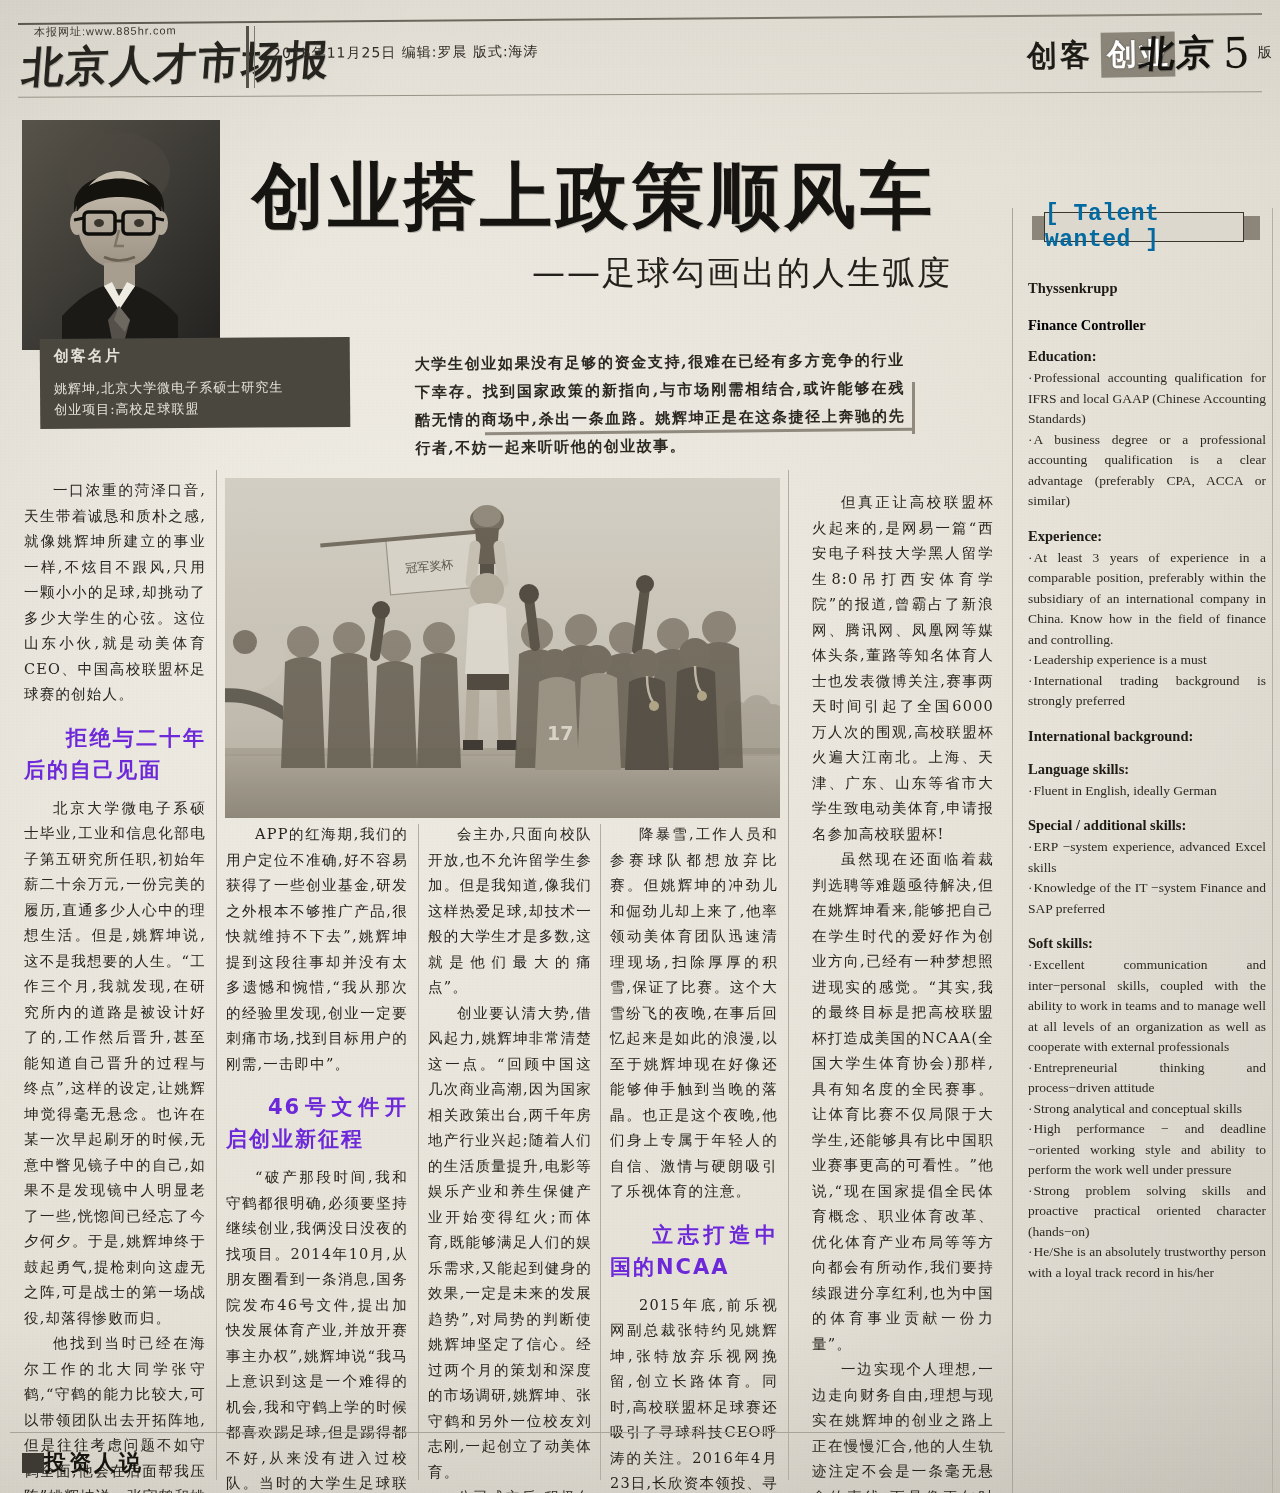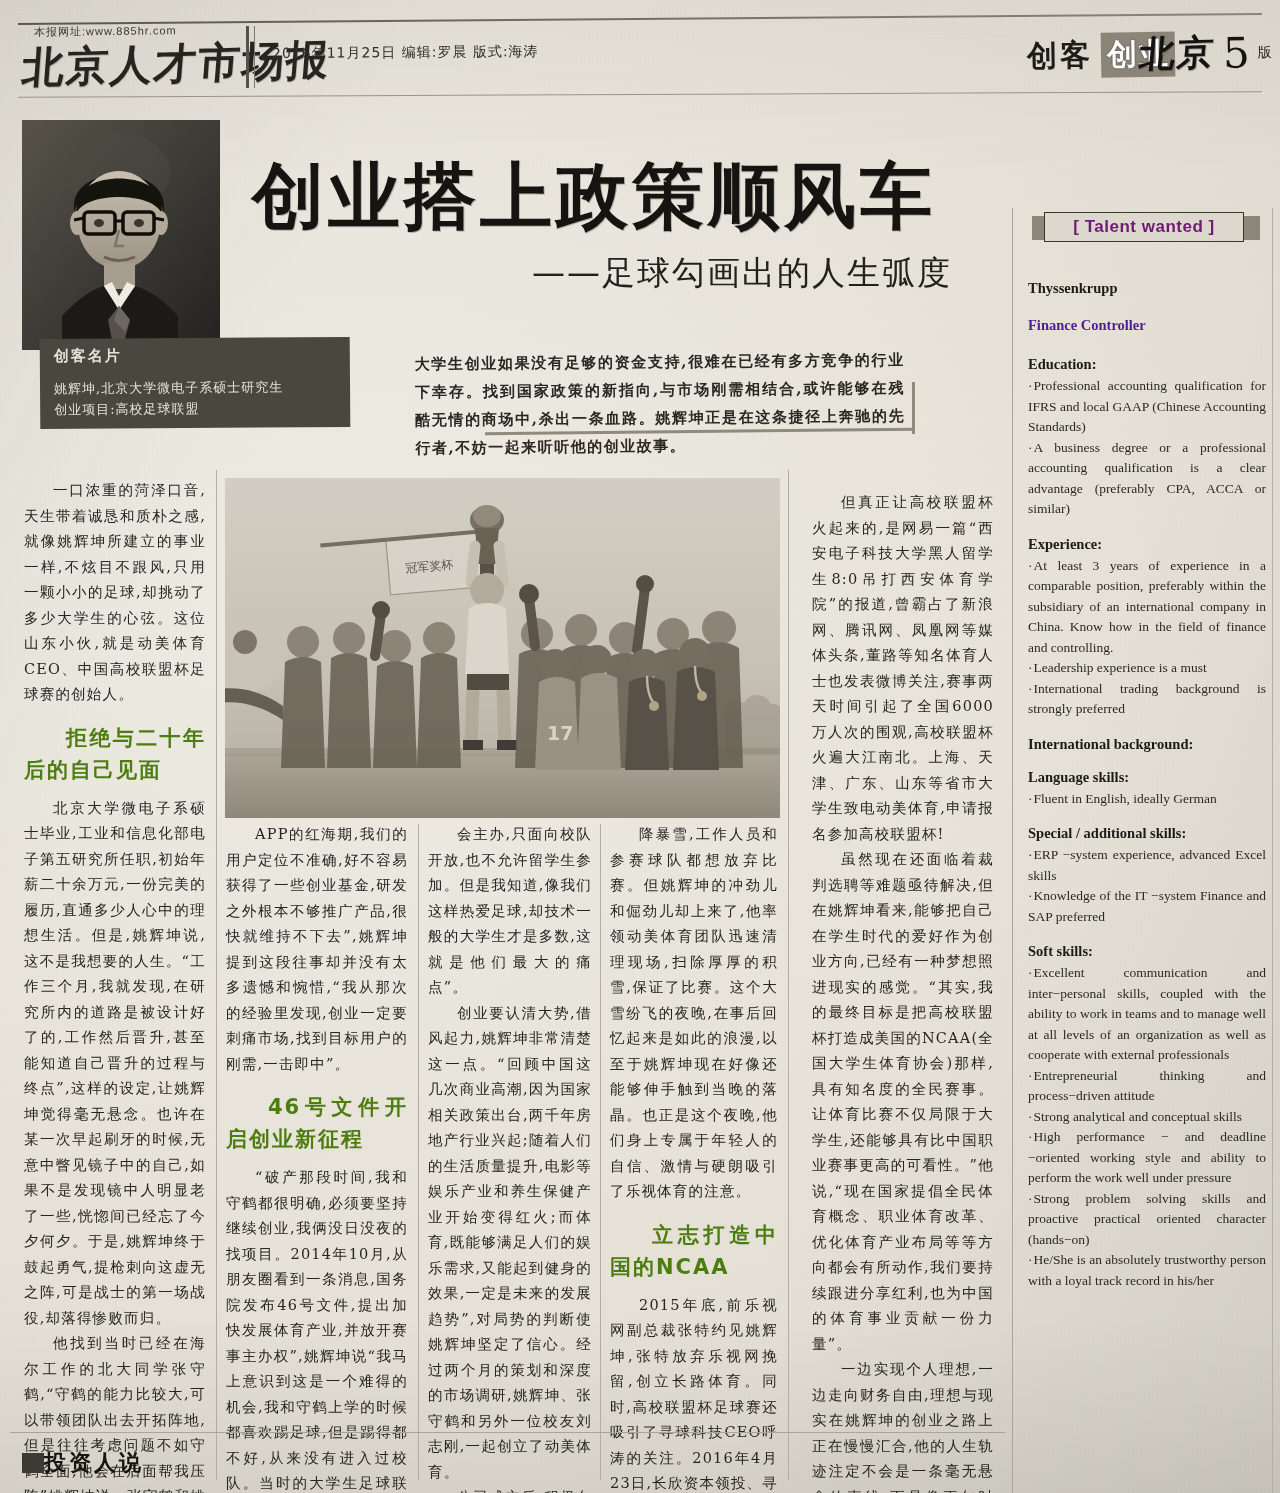--- a/index.html
+++ b/index.html
@@ -84,32 +84,32 @@
   
   .vrule{position:absolute;width:1px;background:#b2ada1;}
 
   
   .photo{position:absolute;left:225px;top:478px;width:555px;height:340px;overflow:hidden;background:#b9b5ab;}
 
   
   .col{position:absolute;font-family:"DejaVu Serif",serif;color:#27251f;
        font-size:14.5px;line-height:25.5px;letter-spacing:1.2px;text-align:justify;}
   .col p{margin:0;text-indent:2em;}
-  .sub-h{font-size:21px;line-height:32px;font-weight:bold;color:#4d7c0f;
+  .sub-h{font-size:21px;line-height:32px;font-weight:bold;color:#6d28d9;
      font-family:"DejaVu Sans",sans-serif;letter-spacing:2px;text-indent:2em;margin:14px 0 10px 0;}
 
   
   .sidebar{position:absolute;left:1028px;top:210px;width:238px;}
   .tw-wrap{position:relative;height:36px;margin-bottom:34px;}
   .tw-bg{position:absolute;left:4px;top:6px;width:228px;height:24px;background:#8b8679;}
   .tw-box{position:absolute;left:16px;top:2px;width:198px;height:28px;border:1.5px solid #3a372f;
      background:#dcd8cd;display:flex;align-items:center;justify-content:center;}
-  .tw-text{font-size:17px;font-weight:bold;color:#701a75;font-family:Liberation Sans, sans-serif;letter-spacing:.5px;}
+  .tw-text{font-size:23px;font-weight:bold;color:#0369a1;font-family:Liberation Mono, monospace;letter-spacing:.5px;}
   .sb-company{font-size:14.5px;font-weight:bold;color:#1d1b16;margin-bottom:20px;font-family:"Liberation Serif",serif;}
-  .sb-role{font-size:14.5px;font-weight:bold;color:#4c1d95;margin-bottom:22px;font-family:"Liberation Serif",serif;}
+  .sb-role{font-size:14.5px;font-weight:bold;color:#000000;margin-bottom:14px;font-family:"Liberation Serif",serif;}
   .sb-sec{margin-bottom:16px;}
   .sb-h{font-size:14.5px;font-weight:bold;color:#1d1b16;margin-bottom:3px;font-family:"Liberation Serif",serif;}
   .sb-item{font-size:13.5px;line-height:20.5px;color:#2b2922;text-align:justify;
      font-family:"Liberation Serif",serif;}
   .sb-item::before{content:"·";margin-right:1px;}
   .sb-rule{position:absolute;left:1012px;top:208px;width:1px;height:1285px;background:#a9a498;}
   .sb-rule2{position:absolute;left:1272px;top:208px;width:1px;height:1285px;background:#b4afa3;}
 
   
   .investor{position:absolute;left:22px;top:1448px;display:flex;align-items:center;}

